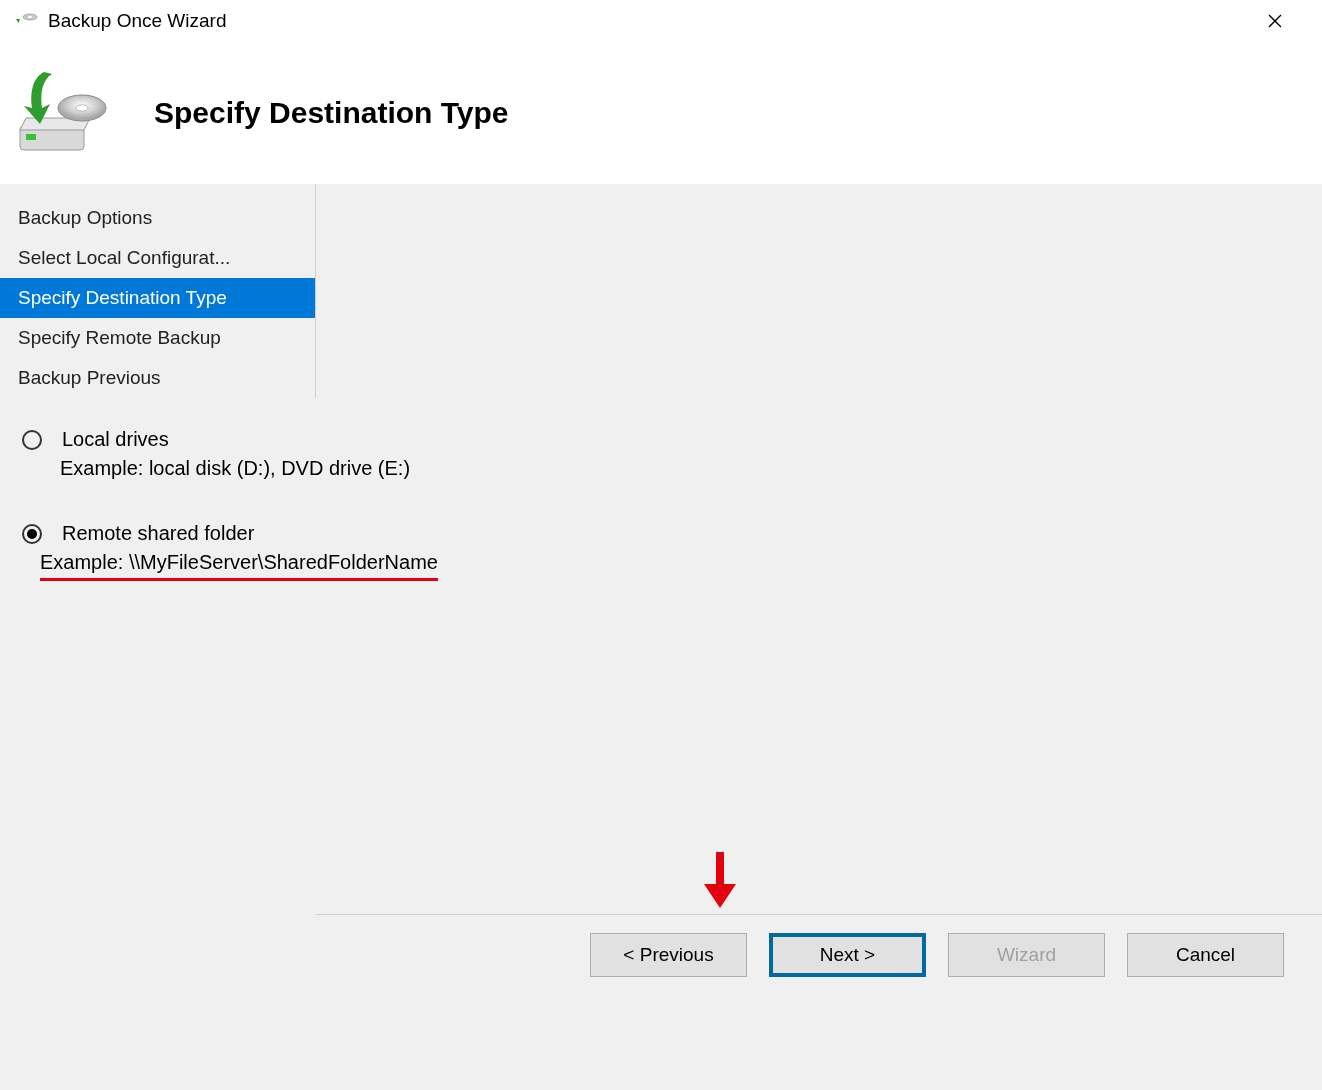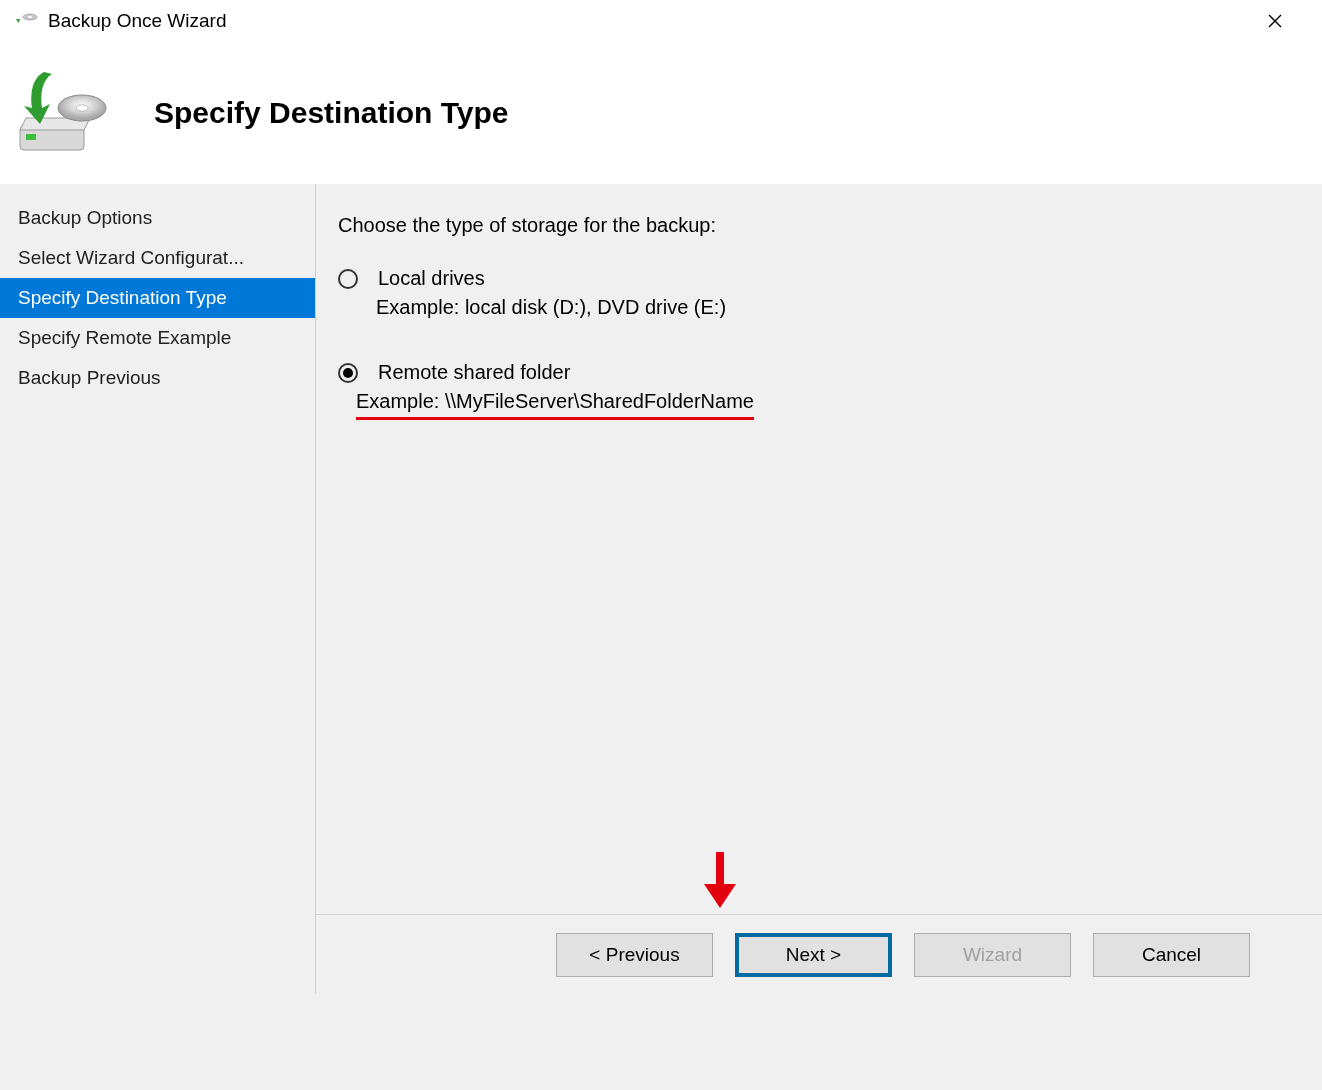--- a/index.html
+++ b/index.html
@@ -51,20 +51,21 @@
     .page-title {
       font-size: 30px;
       font-weight: 700;
       color: #000;
     }
 
     .body-area {
       display: flex;
       height: 871px; 
       background: #f0f0f0;
+      flex-direction: column;
     }
     .sidebar {
       width: 316px;
       background: #f0f0f0;
       border-right: 1px solid #d0d0d0;
       padding-top: 14px;
     }
     .sidebar-item {
       padding: 9px 18px;
       font-size: 19px;
@@ -130,21 +131,21 @@
       position: absolute;
       left: 316px;
       right: 0;
       bottom: 96px;
       height: 80px;
       border-top: 1px solid #d0d0d0;
       display: flex;
       justify-content: flex-end;
       align-items: center;
       gap: 22px;
-      padding-right: 72px;
+      padding-right: 38px;
       background: #f0f0f0;
     }
     .btn {
       width: 157px;
       height: 44px;
       background: #e1e1e1;
       border: 1px solid #adadad;
       font-size: 19px;
       color: #000;
       cursor: pointer;
@@ -229,35 +230,34 @@
   </div>
   <div class="page-title">Specify Destination Type</div>
 </div>
 
 <div class="body-area">
   <div class="sidebar">
     <div class="sidebar-item">
       <span>Backup Options</span>
     </div>
     <div class="sidebar-item">
-      <span>Select Wizard Configurat...</span>
+      <span>Select Local Configurat...</span>
     </div>
     <div class="sidebar-item selected">
       <span>Specify Destination Type</span>
     </div>
     <div class="sidebar-item">
-      <span>Specify Remote Example</span>
+      <span>Specify Remote Backup</span>
     </div>
     <div class="sidebar-item">
       <span>Backup Previous</span>
     </div>
   </div>
 
   <div class="content">
-    <div class="prompt">Choose the type of storage for the backup:</div>
 
     
     <div class="radio-row">
       <div class="radio"></div>
       <div class="radio-label">Local drives</div>
     </div>
     <div class="example">Example: local disk (D:), DVD drive (E:)</div>
 
     <div style="height:12px"></div>
 

